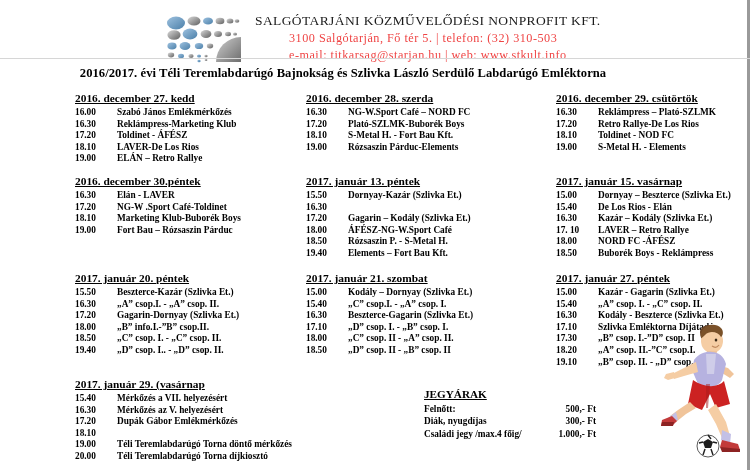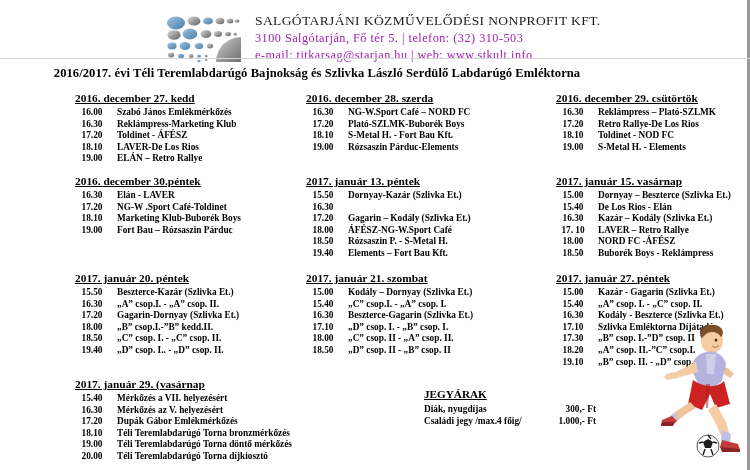--- a/index.html
+++ b/index.html
@@ -27,32 +27,32 @@
   .org-block{
     position:absolute;left:255px;top:3px;
   }
   .org-name{
     font-family:"Liberation Serif", serif;
     font-size:13.5px;letter-spacing:.4px;color:#1b1b1b;
     font-weight:400;white-space:nowrap;
   }
   .org-line{
     font-family:"Liberation Serif", serif;
-    font-size:12.2px;letter-spacing:.5px;color:#a21caf;
-    white-space:nowrap;margin-top:2px;
+    font-size:12.2px;letter-spacing:.5px;color:#ef4444;
+    white-space:nowrap;margin-top:2px;margin-left:34px;
   }
   .hrule{
     position:absolute;left:0;top:58px;width:750px;height:1px;background:#d6d6d6;
   }
 
   
   .main-title{
     position:absolute;left:0;top:66px;width:634px;
     text-align:center;font-weight:bold;font-size:12.6px;
-    letter-spacing:.05px;white-space:nowrap;
+    letter-spacing:.05px;white-space:nowrap;padding-left:26px;
   }
 
   
   .grid{
     position:absolute;left:0;top:92px;width:750px;padding-left:44px;
   }
   .row{position:relative;width:750px;}
   .col{
     position:absolute;top:0;
   }
@@ -62,21 +62,21 @@
 
   .day-head{
     font-weight:bold;font-size:11.4px;
     text-decoration:underline;
     margin-bottom:3px;white-space:nowrap;
   }
   .match{
     display:flex;font-size:9.3px;font-weight:bold;
     line-height:11.6px;white-space:nowrap;
   }
-  .match .t{width:34px;flex:0 0 34px;text-align:center;}
+  .match .t{width:34px;flex:0 0 34px;}
   .match .d{padding-left:8px;}
 
   
   .bottom{position:absolute;left:0;top:378px;width:750px;}
   .prices{position:absolute;left:424px;top:10px;width:250px;}
   .prices-head{
     font-weight:bold;font-size:11.2px;text-decoration:underline;
     margin-bottom:3px;
   }
   .price-row{
@@ -298,21 +298,21 @@
           <div class="match">
             <span class="t">16.30</span>
             <span class="d">„A” csop.I. - „A” csop. II.</span>
           </div>
           <div class="match">
             <span class="t">17.20</span>
             <span class="d">Gagarin-Dornyay (Szlivka Et.)</span>
           </div>
           <div class="match">
             <span class="t">18.00</span>
-            <span class="d">„B” csop.I.-”B” kedd.II.</span>
+            <span class="d">„B” info.I.-”B” csop.II.</span>
           </div>
           <div class="match">
             <span class="t">18.50</span>
             <span class="d">„C” csop. I. - „C” csop. II.</span>
           </div>
           <div class="match">
             <span class="t">19.40</span>
             <span class="d">„D” csop. I.. - „D” csop. II.</span>
           </div>
         </div>
@@ -385,38 +385,41 @@
           <div class="match">
             <span class="t">16.30</span>
             <span class="d"> Mérkőzés az V. helyezésért</span>
           </div>
           <div class="match">
             <span class="t">17.20</span>
             <span class="d">Dupák Gábor Emlékmérkőzés</span>
           </div>
           <div class="match">
             <span class="t">18.10</span>
-            <span class="d">Téli Teremlabdarúgó Torna bronzmérkőzés</span>
           </div>
           <div class="match">
             <span class="t">19.00</span>
             <span class="d">Téli Teremlabdarúgó Torna döntő mérkőzés</span>
           </div>
           <div class="match">
             <span class="t">20.00</span>
             <span class="d">Téli Teremlabdarúgó Torna díjkiosztó</span>
           </div>
         </div>
       </div>
   </div>
 
   <div class="bottom">
     <div class="prices">
       <div class="prices-head">JEGYÁRAK</div>
       <div id="price-rows">
+          <div class="price-row">
+            <span class="lbl">Felnőtt:</span>
+            <span class="amt">500,- Ft</span>
+          </div>
           <div class="price-row">
             <span class="lbl">Diák, nyugdíjas</span>
             <span class="amt">300,- Ft</span>
           </div>
           <div class="price-row">
             <span class="lbl">Családi jegy /max.4 főig/</span>
             <span class="amt">1.000,- Ft</span>
           </div>
         </div>
     </div>

